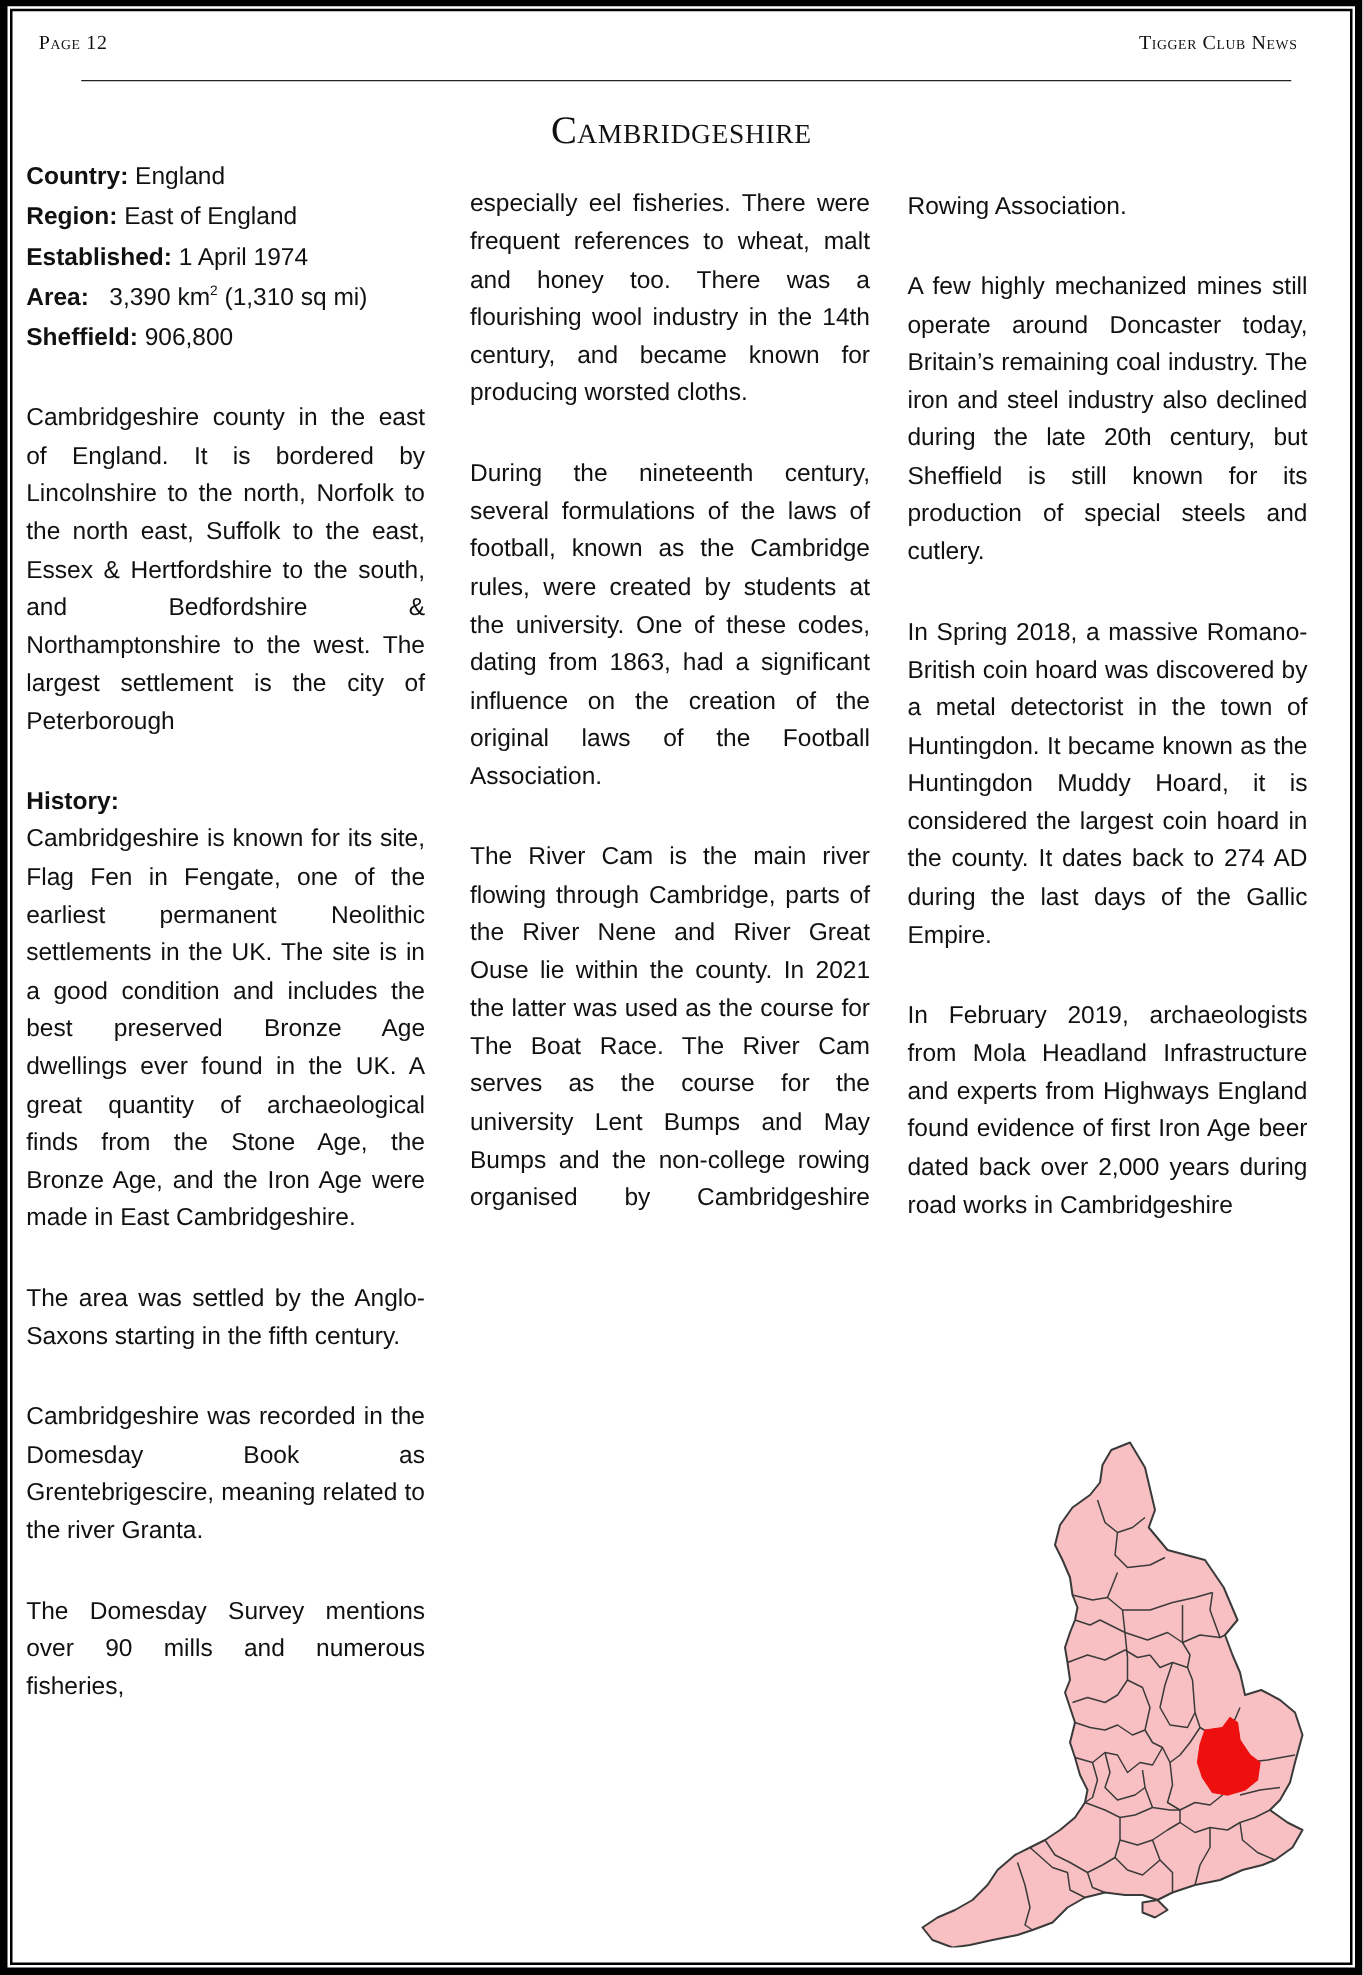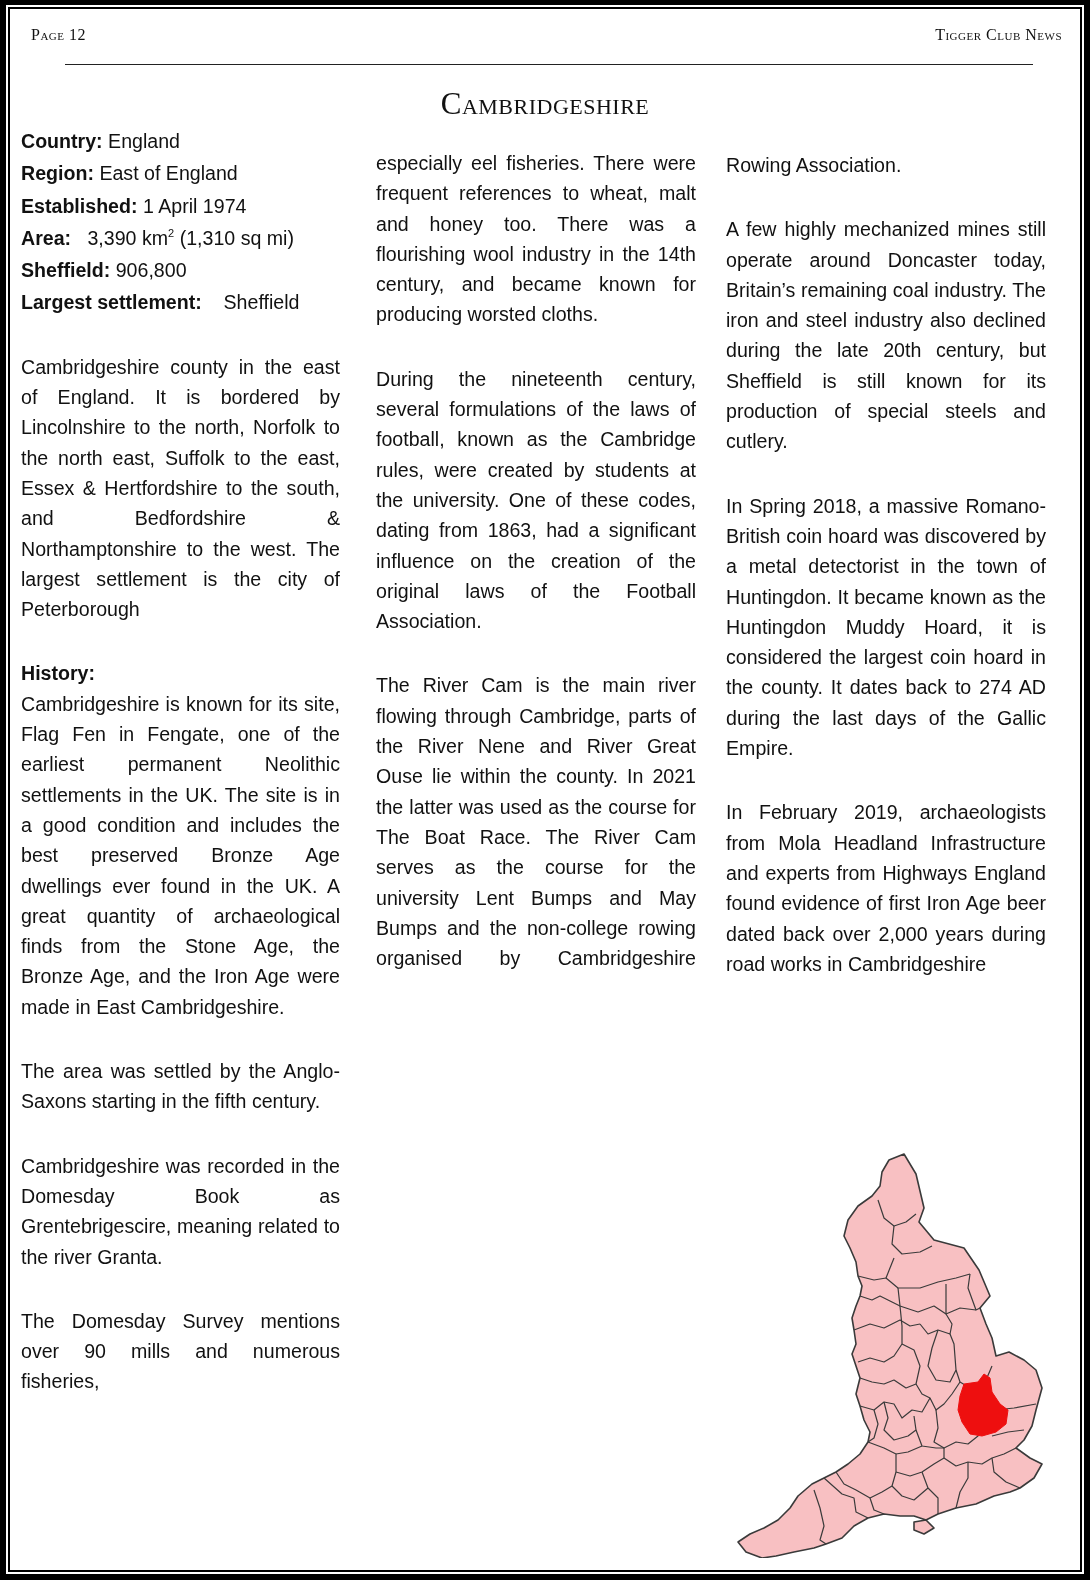--- a/index.html
+++ b/index.html
@@ -11,21 +11,21 @@
   .frame-inner {
     position: absolute; left: 8px; top: 7px; right: 8px; bottom: 8px;
     border: 2px solid #000;
   }
   .header-left, .header-right {
     position: absolute; top: 26px;
     font-family: "Liberation Serif", "DejaVu Serif", serif;
     font-variant: small-caps; font-size: 16px; color: #111; letter-spacing: 0.5px;
   }
   .header-left { left: 31px; }
-  .header-right { right: 28px; }
+  .header-right { right: 52px; }
   .header-rule {
     position: absolute; left: 65px; right: 57px; top: 64px; height: 0;
     border-top: 1.5px solid #222;
   }
   .title {
     position: absolute; left: 0; right: 0; top: 86px; text-align: center;
     font-family: "Liberation Serif", "DejaVu Serif", serif;
     font-variant: small-caps; font-size: 31px; color: #111; letter-spacing: 0.5px;
   }
   .col {
@@ -59,21 +59,20 @@
 
 <h1 class="title" style="margin:0;font-weight:normal;">Cambridgeshire</h1>
 
 <div class="col col-1">
   <div class="facts">
     <span class="fact"><b>Country:</b> <span>England</span></span>
     <span class="fact"><b>Region:</b> <span>East of England</span></span>
     <span class="fact"><b>Established:</b> <span>1 April 1974</span></span>
     <span class="fact"><b>Area:</b>&nbsp;&nbsp; <span>3,390 km</span><sup>2</sup><span> (1,310 sq mi)</span></span>
     <span class="fact"><b>Sheffield:</b> <span>906,800</span></span>
-    <span class="fact"><b>Largest settlement:</b>&nbsp;&nbsp;&nbsp; <span>Sheffield</span></span>
   </div>
   <p>Cambridgeshire county in the east of England. It is bordered by Lincolnshire to the north, Norfolk to the north east, Suffolk to the east, Essex &amp; Hertfordshire to the south, and Bedfordshire &amp; Northamptonshire to the west. The largest settlement is the city of Peterborough</p>
   <div>
     <span class="history-heading">History:</span>
     <p>Cambridgeshire is known for its site, Flag Fen in Fengate, one of the earliest permanent Neolithic settlements in the UK. The site is in a good condition and includes the best preserved Bronze Age dwellings ever found in the UK. A great quantity of archaeological finds from the Stone Age, the Bronze Age, and the Iron Age were made in East Cambridgeshire.</p>
     <p>The area was settled by the Anglo-Saxons starting in the fifth century.</p>
     <p>Cambridgeshire was recorded in the Domesday Book as Grentebrigescire, meaning related to the river Granta.</p>
     <p style="text-align-last: justify;">The Domesday Survey mentions over 90 mills and numerous fisheries,</p>
   </div>
 </div>

